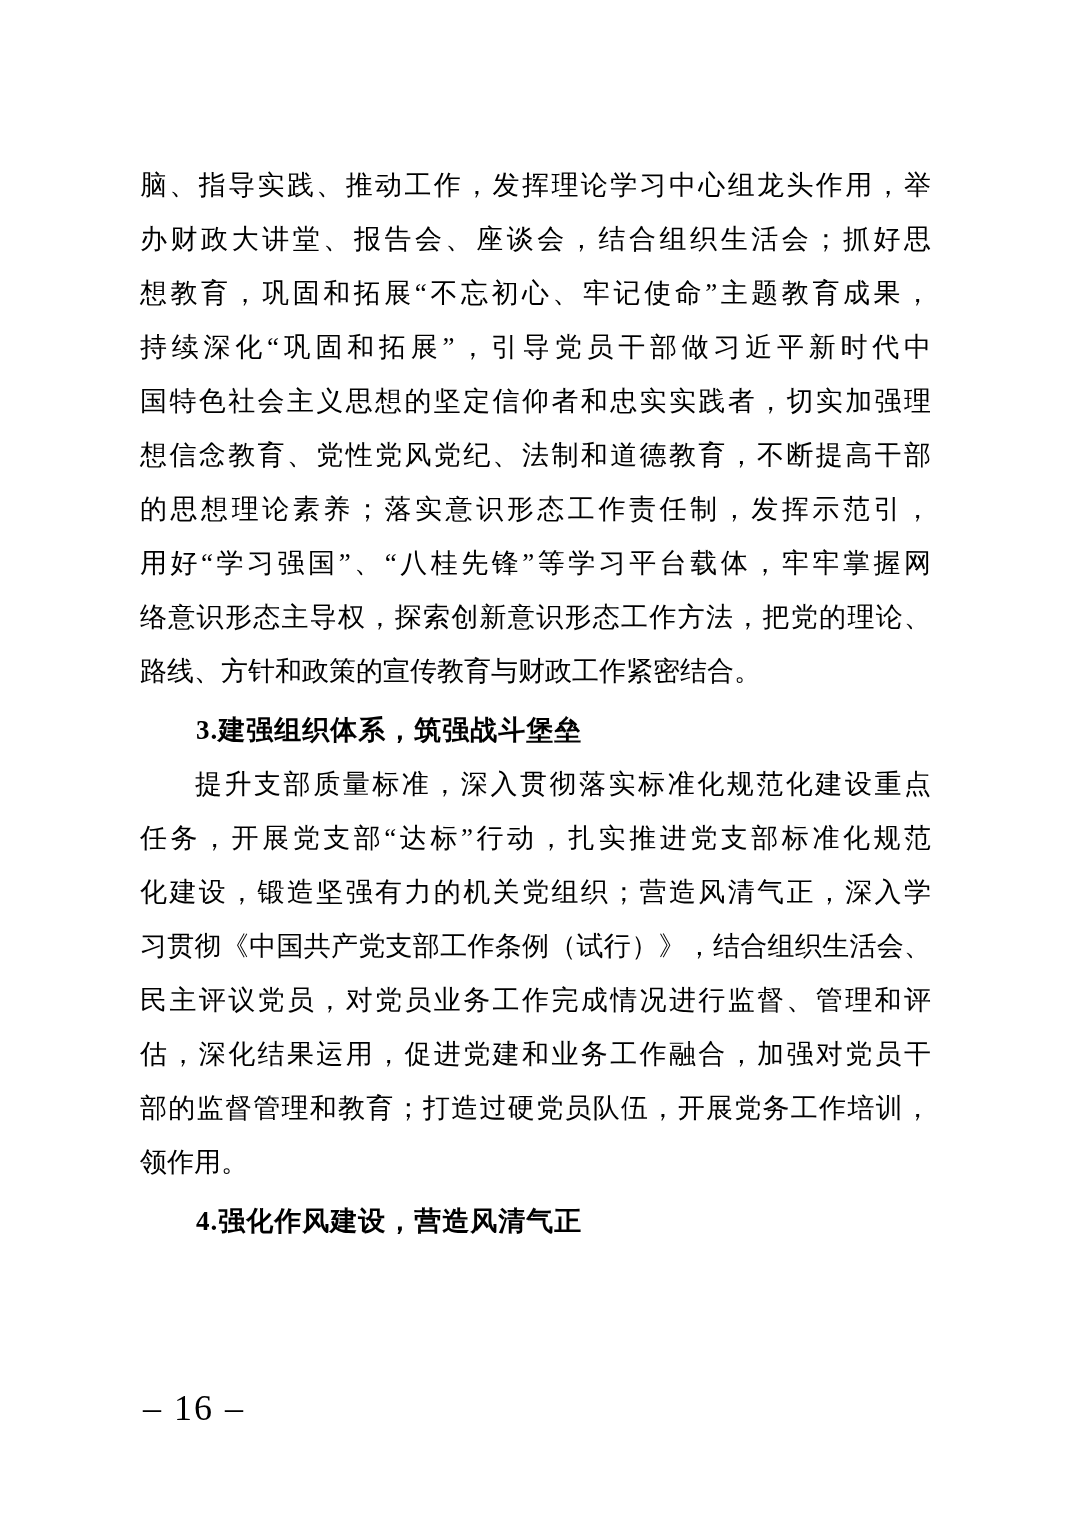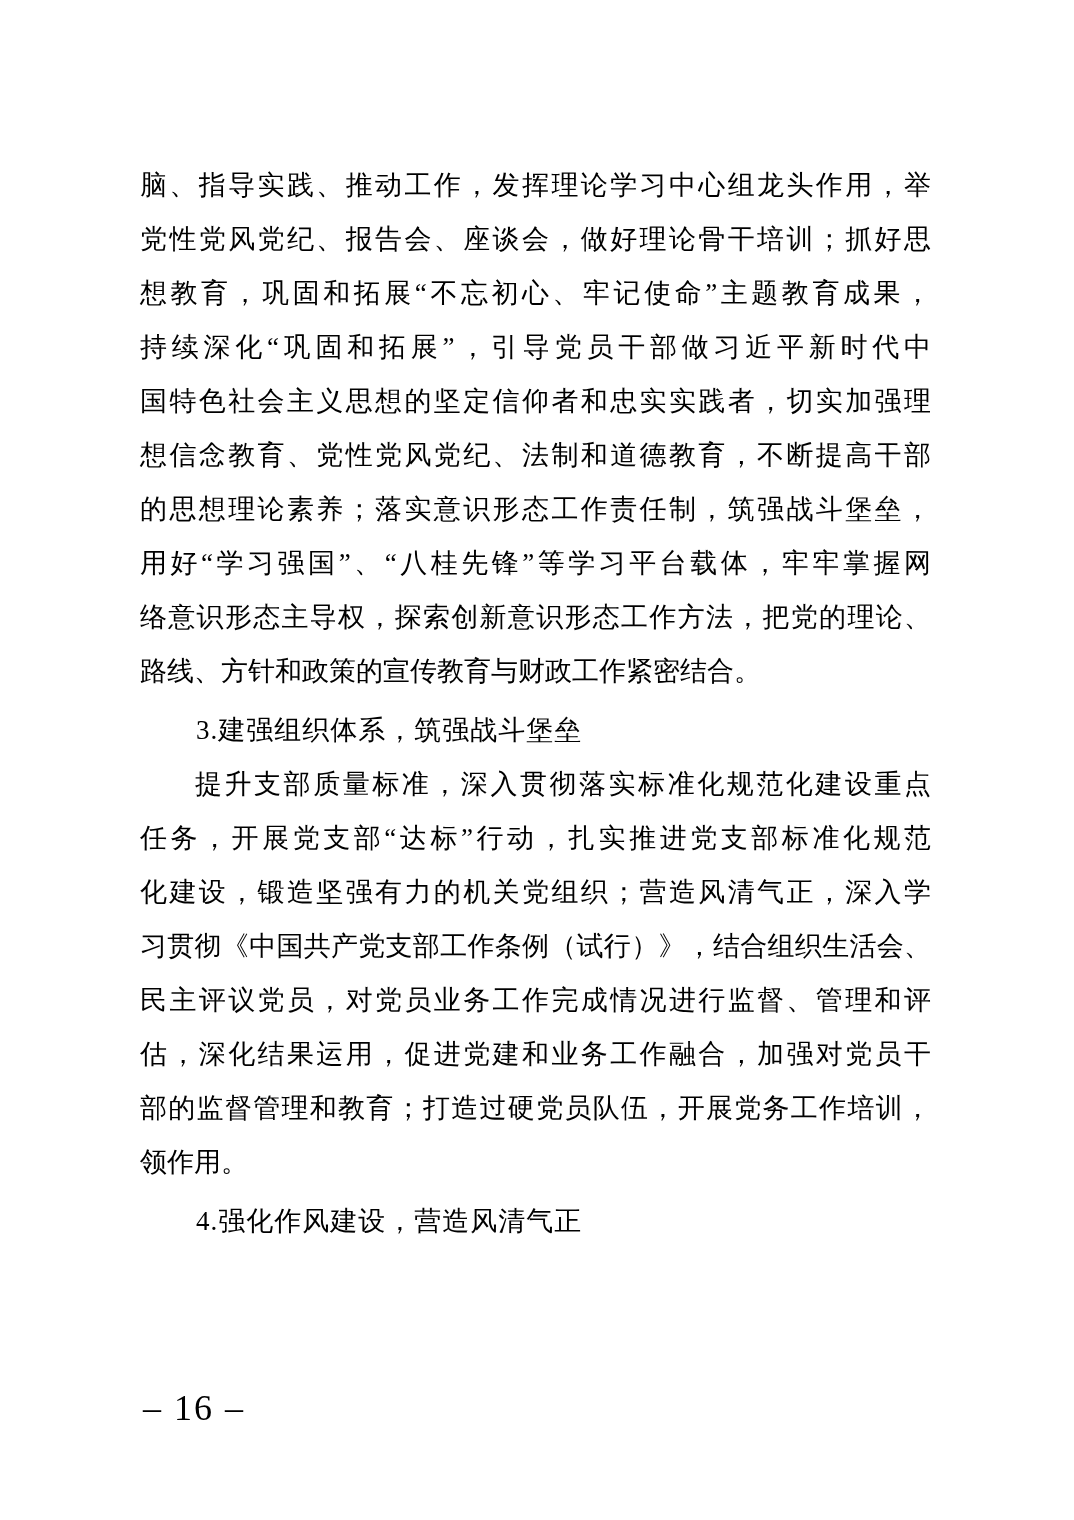--- a/index.html
+++ b/index.html
@@ -38,21 +38,21 @@
   .line.body-end {
     text-align: center;
     text-align-last: left;
     -moz-text-align-last: left;
   }
   .line.heading {
     text-align: left;
     text-align-last: left;
     -moz-text-align-last: left;
     padding-left: 56px;
-    font-weight: normal;
+    font-weight: bold;
     margin-top: 5px;
     letter-spacing: 1px;
   }
   #page-number {
     position: absolute;
     left: 143px;
     top: 1390px;
     height: 36px;
     line-height: 36px;
     font-size: 36px;
@@ -60,26 +60,26 @@
     color: #000000;
     font-family: "Liberation Serif", "DejaVu Serif", serif;
   }
 </style>
 </head>
 <body>
 
 <div id="page">
   <div id="text-block">
       <div class="line body-full">脑、指导实践、推动工作，发挥理论学习中心组龙头作用，举</div>
-      <div class="line body-full">党性党风党纪、报告会、座谈会，做好理论骨干培训；抓好思</div>
+      <div class="line body-full">办财政大讲堂、报告会、座谈会，结合组织生活会；抓好思</div>
       <div class="line body-full">想教育，巩固和拓展“不忘初心、牢记使命”主题教育成果，</div>
       <div class="line body-full">持续深化“巩固和拓展”，引导党员干部做习近平新时代中</div>
       <div class="line body-full">国特色社会主义思想的坚定信仰者和忠实实践者，切实加强理</div>
       <div class="line body-full">想信念教育、党性党风党纪、法制和道德教育，不断提高干部</div>
-      <div class="line body-full">的思想理论素养；落实意识形态工作责任制，筑强战斗堡垒，</div>
+      <div class="line body-full">的思想理论素养；落实意识形态工作责任制，发挥示范引，</div>
       <div class="line body-full">用好“学习强国”、“八桂先锋”等学习平台载体，牢牢掌握网</div>
       <div class="line body-full">络意识形态主导权，探索创新意识形态工作方法，把党的理论、</div>
       <div class="line body-end">路线、方针和政策的宣传教育与财政工作紧密结合。</div>
       <div class="line heading">3.建强组织体系，筑强战斗堡垒</div>
       <div class="line body-full-indent">提升支部质量标准，深入贯彻落实标准化规范化建设重点</div>
       <div class="line body-full">任务，开展党支部“达标”行动，扎实推进党支部标准化规范</div>
       <div class="line body-full">化建设，锻造坚强有力的机关党组织；营造风清气正，深入学</div>
       <div class="line body-full">习贯彻《中国共产党支部工作条例（试行）》，结合组织生活会、</div>
       <div class="line body-full">民主评议党员，对党员业务工作完成情况进行监督、管理和评</div>
       <div class="line body-full">估，深化结果运用，促进党建和业务工作融合，加强对党员干</div>

